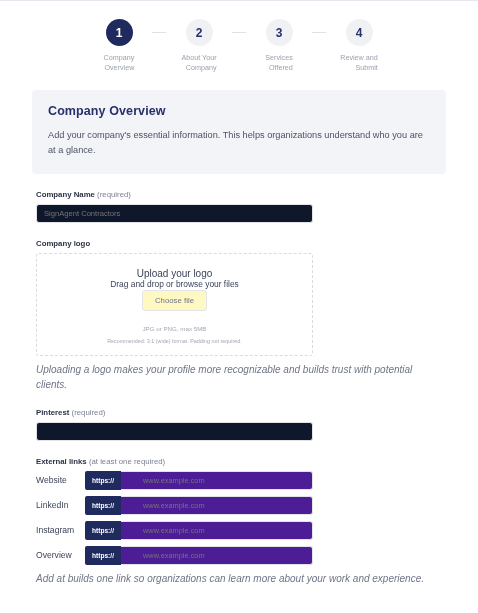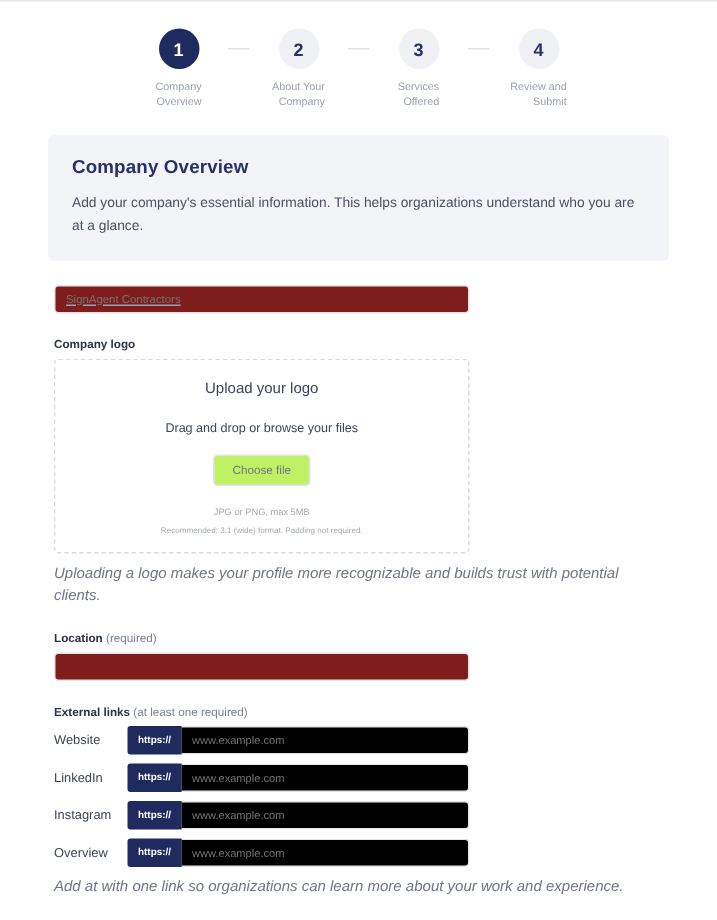--- a/index.html
+++ b/index.html
@@ -101,29 +101,28 @@
   }
   .field-label .opt {
     font-weight: normal;
     color: #7b8192;
   }
   .text-input {
     width: 277px;
     height: 19px;
     border: 1px solid #e2e4ea;
     border-radius: 3px;
-    background: #7f1d1d;
+    background: #0f172a;
     font-family: "Liberation Sans", sans-serif;
     font-size: 7.6px;
     color: #9ba1b0;
     padding: 0 7px;
     box-sizing: border-box;
     outline: none;
     display: block;
-    text-decoration: underline;
   }
   .helper {
     font-size: 10px;
     color: #6f7585;
     margin-top: 6px;
     line-height: 1.5;
     font-style: italic;
   }
 
   
@@ -132,32 +131,30 @@
     border: 1px dashed #d9dbe3;
     border-radius: 3px;
     background: #ffffff;
     box-sizing: border-box;
     padding: 14px 10px 11px 10px;
     text-align: center;
   }
   .dz-title {
     font-size: 10px;
     color: #3d445a;
-    margin-bottom: 15px;
   }
   .dz-sub {
     font-size: 8.4px;
     color: #3d445a;
-    margin-bottom: 13px;
   }
   .dz-btn {
     display: inline-block;
     border: 1px solid #e2e4ea;
     border-radius: 3px;
-    background: #bef264;
+    background: #fef9c3;
     color: #6f7585;
     font-family: "Liberation Sans", sans-serif;
     font-size: 7.8px;
     padding: 5px 12px;
     cursor: pointer;
     margin-bottom: 12px;
   }
   .dz-note {
     font-size: 6.2px;
     color: #a2a8b6;
@@ -197,25 +194,25 @@
     align-items: center;
     justify-content: center;
     border-radius: 2px 0 0 2px;
     cursor: pointer;
   }
   .link-input {
     flex: 1;
     border: 1px solid #e2e4ea;
     border-left: none;
     border-radius: 0 3px 3px 0;
-    background: #000000;
+    background: #4c1d95;
     font-family: "Liberation Sans", sans-serif;
     font-size: 7.4px;
     color: #b3b8c4;
-    padding: 0 7px;
+    padding: 0 22px;
     box-sizing: border-box;
     outline: none;
   }
 </style>
 </head>
 <body>
 
 <div class="stepper">
   <div class="step active">
     <div class="step-circle">1</div>
@@ -243,38 +240,42 @@
 </div>
 
 <div class="intro-panel">
   <div class="intro-title">Company Overview</div>
   <div class="intro-desc">Add your company's essential information. This helps organizations understand who you are at a glance.</div>
 </div>
 
 <div class="form">
 
   <div class="field">
+    <div class="field-label">
+      <span>Company Name</span>
+      <span class="opt">(required)</span>
+    </div>
     <input class="text-input" type="text" placeholder="SignAgent Contractors" style="">
   </div>
 
   <div class="field">
     <div class="field-label">Company logo</div>
     <div class="dropzone">
       <div class="dz-title">Upload your logo</div>
       <div class="dz-sub">Drag and drop or browse your files</div>
       <button class="dz-btn">Choose file</button>
       <div class="dz-note">JPG or PNG, max 5MB</div>
       <div class="dz-note small">Recommended: 3:1 (wide) format. Padding not required.</div>
     </div>
     <div class="helper">Uploading a logo makes your profile more recognizable and builds trust with potential clients.</div>
   </div>
 
   <div class="field">
     <div class="field-label">
-      <span>Location</span>
+      <span>Pinterest</span>
       <span class="opt">(required)</span>
     </div>
     <input class="text-input" type="text" placeholder="" style="">
   </div>
 
   <div class="field">
     <div class="field-label">
       <span>External links</span>
       <span class="opt">(at least one required)</span>
     </div>
@@ -304,16 +305,16 @@
     </div>
 
     <div class="link-row">
       <div class="link-label">Overview</div>
       <div class="link-control">
         <div class="proto-badge">https://</div>
         <input class="link-input" type="text" placeholder="www.example.com" style="">
       </div>
     </div>
 
-    <div class="helper">Add at with one link so organizations can learn more about your work and experience.</div>
+    <div class="helper">Add at builds one link so organizations can learn more about your work and experience.</div>
   </div>
 
 </div>
 
 </body></html>

